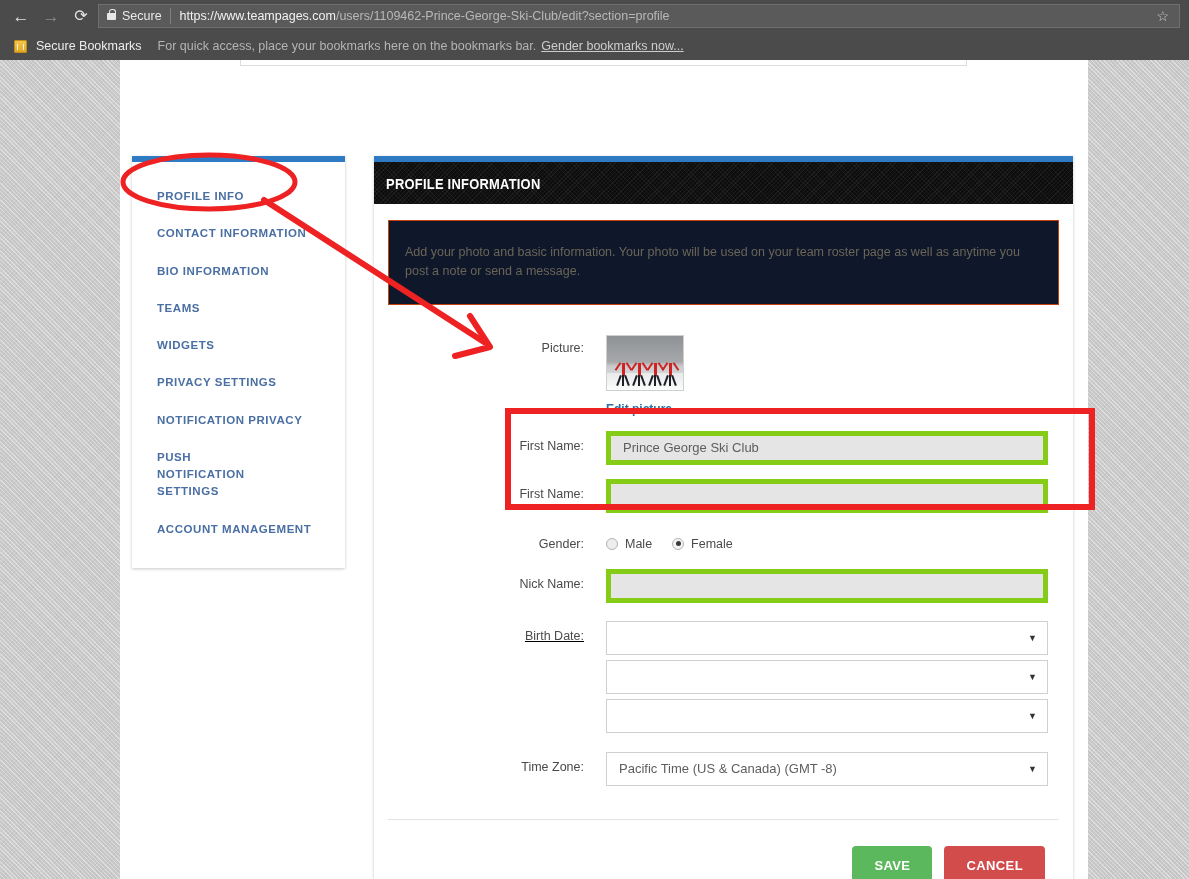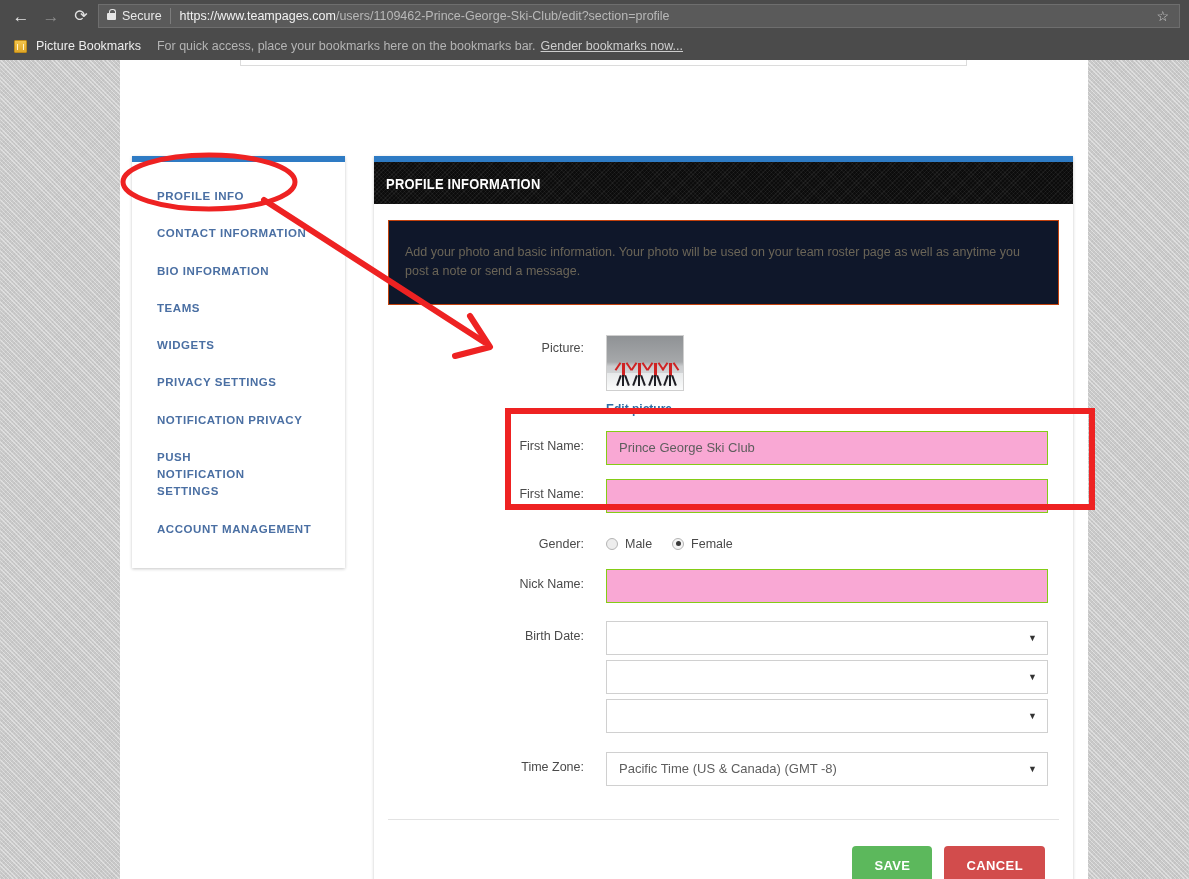--- a/index.html
+++ b/index.html
@@ -227,22 +227,22 @@
     color: #2e6da4;
     font-size: 12px;
     font-weight: bold;
     text-decoration: none;
     cursor: pointer;
   }
 
   .inp {
     display: block;
     width: 442px; height: 34px;
-    border: 1px solid #84cc16;
-    background: #f9a8d4;
+    border: 5px solid #84cc16;
+    background: #e5e5e5;
     color: #5e5e5e;
     font-size: 13px;
     font-family: "Liberation Sans", sans-serif;
     padding: 0 12px;
     outline: none;
   }
   .sel {
     position: relative;
     width: 442px; height: 34px;
     border: 1px solid #d0d0d0;
@@ -316,21 +316,21 @@
       <span class="omni-sep"></span>
       <span class="url">
         <span class="u-strong">https://www.teampages.com</span><span class="u-dim">/users/1109462-Prince-George-Ski-Club/edit?section=profile</span>
       </span>
       <span class="star">☆</span>
     </div>
   </div>
 
   <div class="bookmarks-bar">
     <span class="bm-icon"></span>
-    <span class="bm-label">Picture Bookmarks</span>
+    <span class="bm-label">Secure Bookmarks</span>
     <span class="bm-hint">For quick access, place your bookmarks here on the bookmarks bar.</span>
     <span class="bm-link">Gender bookmarks now...</span>
   </div>
 </div>
 
 <div class="viewport">
 
   <div class="page-white"></div>
   <div class="top-cut"></div>
 
@@ -408,21 +408,21 @@
           </div>
         </div>
 
         <div class="row" style="margin-bottom:18px;">
           <div class="lbl">Nick Name:</div>
           <div class="ctl">
             <input class="inp" type="text" value="" style="">
           </div>
         </div>
 
-        <div class="row" style="margin-bottom:14px;">
+        <div class="row" style="margin-bottom:14px;text-decoration:underline;">
           <div class="lbl">Birth Date:</div>
           <div class="ctl">
             <div class="sel">
               <span></span>
               <span class="caret">▼</span>
             </div>
             <div class="sel">
               <span></span>
               <span class="caret">▼</span>
             </div>

